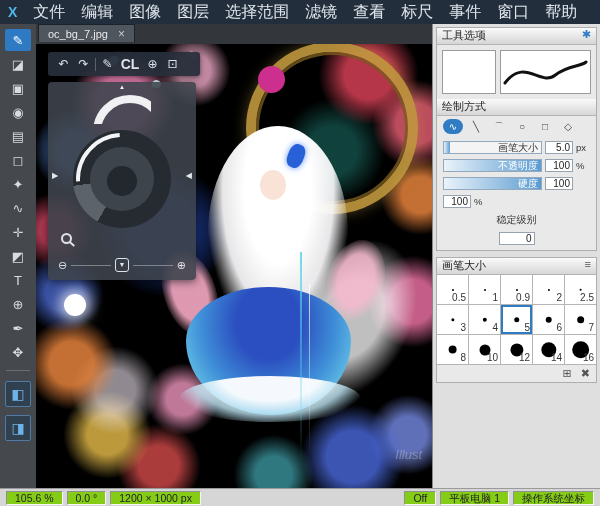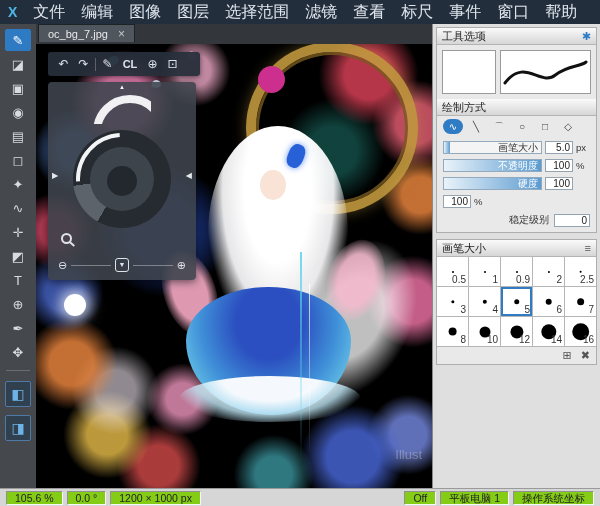--- a/index.html
+++ b/index.html
@@ -64,27 +64,27 @@
   .sleeve-r{position:absolute;left:292px;top:195px;width:56px;height:82px;border-radius:50%;transform:rotate(16deg);
     background:radial-gradient(ellipse, rgba(248,186,206,.85) 0 45%, rgba(248,186,206,0) 75%);}
   .dress{position:absolute;left:150px;top:243px;width:165px;height:128px;
     border-radius:50% 50% 48% 52% / 42% 42% 58% 58%;
     background:radial-gradient(ellipse at 50% 28%, #2b4fc0 0 28%, #3f8fd8 58%, #6fd0e8 86%);}
   .frill{position:absolute;left:143px;top:332px;width:182px;height:46px;border-radius:50%;
     background:radial-gradient(ellipse at 50% 0%, rgba(255,255,255,.95) 0 38%, rgba(190,230,245,.8) 60%, rgba(190,230,245,0) 78%);}
   .orb{position:absolute;left:28px;top:250px;width:22px;height:22px;border-radius:50%;background:#fff;box-shadow:0 0 14px 4px rgba(255,255,255,.75);}
   .streak-c{position:absolute;left:264px;top:208px;width:2px;height:210px;background:linear-gradient(#59d2ea, rgba(89,210,234,0));opacity:.85;}
   .streak-w{position:absolute;left:273px;top:240px;width:1px;height:170px;background:linear-gradient(rgba(255,255,255,.8), rgba(255,255,255,0));}
-  .watermark{position:absolute;right:10px;bottom:26px;color:rgba(190,195,205,.45);font-size:13px;}
+  .watermark{position:absolute;right:10px;bottom:26px;color:rgba(190,195,205,.45);font-size:13px;font-style:italic;}
   
   .mini-toolbar{position:absolute;left:12px;top:28px;width:152px;height:24px;background:rgba(38,46,58,.95);
     border-radius:3px;display:flex;align-items:center;gap:3px;padding:0 7px;color:#dce2e8;font-size:12px;
     box-shadow:0 1px 5px rgba(0,0,0,.55);z-index:5;}
   .mt-btn{width:17px;text-align:center;cursor:default;line-height:22px;}
-  .mt-btn.cl{font-weight:bold;font-size:11px;width:22px;}
+  .mt-btn.cl{font-weight:bold;font-size:14px;width:22px;}
   .mt-sep{width:1px;height:13px;background:rgba(255,255,255,.25);}
   .float-panel{position:absolute;left:12px;top:58px;width:148px;height:198px;background:rgba(62,68,76,.9);
     border-radius:4px;box-shadow:0 2px 9px rgba(0,0,0,.55);z-index:4;}
   .fan{position:absolute;left:50%;top:13px;transform:translateX(-50%);width:58px;height:29px;overflow:hidden;}
   .fan::before{content:"";position:absolute;left:0;top:0;width:58px;height:58px;border-radius:50%;border:8px solid rgba(255,255,255,.92);}
   .fan-marker{position:absolute;left:50%;top:2px;transform:translateX(-50%);color:#fff;font-size:6px;line-height:1;z-index:2;}
   .ring{position:absolute;left:50%;top:48px;transform:translateX(-50%);width:98px;height:98px;border-radius:50%;
     background:conic-gradient(from 210deg,#5c636b 0 52deg,#262b31 52deg 360deg);}
   .ring::before{content:"";position:absolute;inset:3px;border-radius:50%;border:4px solid transparent;border-top-color:#f2f4f6;transform:rotate(-48deg);}
   .ring::after{content:"";position:absolute;inset:17px;border-radius:50%;background:#3e444c;}
@@ -92,40 +92,40 @@
   .nav-btn{position:absolute;top:90px;color:#e6e9ec;font-size:8px;line-height:1;cursor:default;}
   .nav-left{left:4px;} .nav-right{right:4px;}
   .mag{position:absolute;left:13px;bottom:36px;width:11px;height:11px;border:2px solid #dfe3e7;border-radius:50%;}
   .mag::after{content:"";position:absolute;width:6px;height:2px;background:#dfe3e7;right:-5px;bottom:-3px;transform:rotate(40deg);}
   .brow{position:absolute;left:10px;right:10px;bottom:8px;display:flex;align-items:center;gap:4px;color:#dfe3e7;font-size:11px;}
   .brow .line{flex:1;height:1px;background:rgba(255,255,255,.35);}
   .center-chip{width:14px;height:14px;border:1px solid #dfe3e7;border-radius:3px;font-size:7px;line-height:12px;text-align:center;}
   
   .right-panel{width:168px;background:#dfdfdf;border-left:1px solid #8a8a8a;flex:0 0 auto;padding:3px;overflow:hidden;}
   .section{border:1px solid #aeaeae;background:#e9e9e9;margin-bottom:6px;}
-  .panel-header{display:flex;justify-content:space-between;align-items:center;height:17px;padding:0 5px;
+  .panel-header{display:flex;justify-content:space-between;align-items:flex-start;height:17px;padding:0 5px;
     background:linear-gradient(#fafafa,#d6d6d6);border-bottom:1px solid #b4b4b4;font-size:11px;color:#222;}
   .gear{color:#2f7cc4;font-size:11px;cursor:default;}
   .menu-ic{color:#555;font-size:11px;cursor:default;}
   .previews{display:flex;gap:4px;padding:5px;}
   .preview{background:#fff;border:1px solid #9a9a9a;height:44px;}
   .brush-tip{width:54px;}
   .stroke{flex:1;}
   .draw-modes{display:flex;gap:3px;padding:3px 6px 4px;}
   .mode-btn{width:20px;height:15px;font-size:10px;line-height:15px;text-align:center;color:#444;cursor:default;}
   .mode-btn.selected{background:#2f7cc4;color:#fff;border-radius:8px;}
   .sliders{display:flex;flex-direction:column;gap:3px;padding:2px 6px;}
   .srow{display:flex;align-items:center;gap:3px;height:15px;}
   .track{flex:1;height:13px;background:#f4f4f4;border:1px solid #93a9bd;position:relative;overflow:hidden;}
   .fill{height:100%;background:linear-gradient(to right,#e9f3fa,#5b9bd0);}
   .slabel{position:absolute;right:3px;top:0;font-size:10px;line-height:12px;color:#333;white-space:nowrap;}
   .slabel.on-fill{color:#fff;}
   .val{width:28px;height:13px;background:#fff;border:1px solid #96a4b2;font-size:10px;text-align:right;padding-right:2px;line-height:12px;color:#222;}
   .unit{width:14px;font-size:9.5px;color:#333;}
-  .stab-row{display:flex;justify-content:flex-end;align-items:center;gap:5px;padding:2px 6px 5px;}
+  .stab-row{display:flex;justify-content:flex-end;align-items:center;gap:5px;padding:2px 6px 5px;flex-direction:column;}
   .stab-label{font-size:10px;color:#333;}
   .stab-value{width:36px;height:13px;background:#fff;border:1px solid #96a4b2;font-size:10px;line-height:12px;text-align:right;padding-right:2px;color:#222;}
   .size-grid{display:grid;grid-template-columns:repeat(5,1fr);gap:1px;background:#b5b5b5;border-bottom:1px solid #b5b5b5;}
   .cell{background:#fff;height:29px;position:relative;cursor:default;}
   .cell.selected{outline:2px solid #2f7cc4;outline-offset:-2px;}
   .dot{position:absolute;left:50%;top:50%;transform:translate(-50%,-50%);background:#000;border-radius:50%;}
   .num{position:absolute;right:2px;bottom:1px;font-size:10px;color:#333;}
   .size-footer{display:flex;justify-content:flex-end;gap:9px;padding:2px 6px;color:#555;font-size:11px;}
   .ftr-ic{cursor:default;}
   

